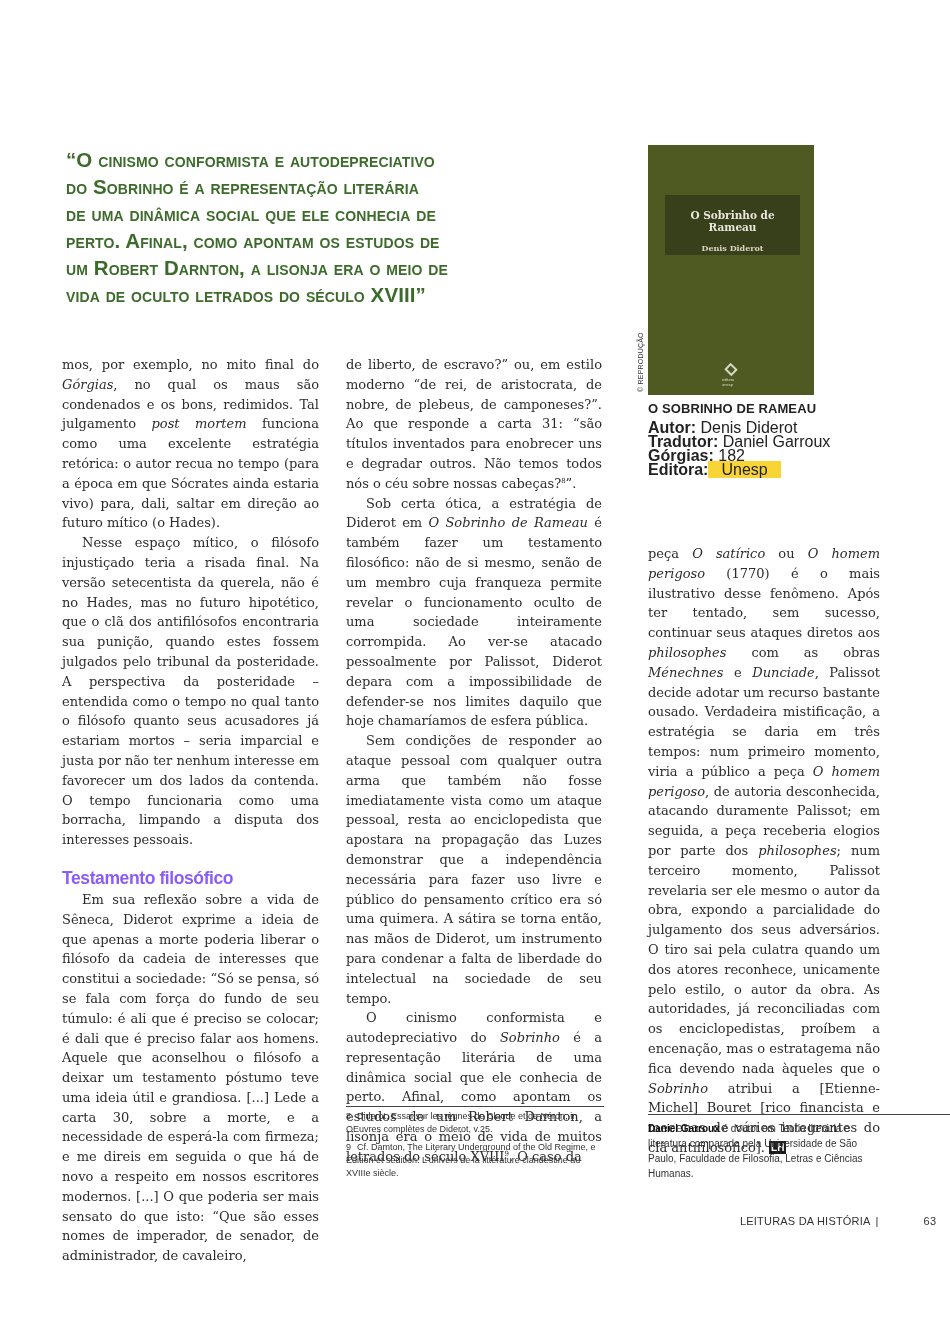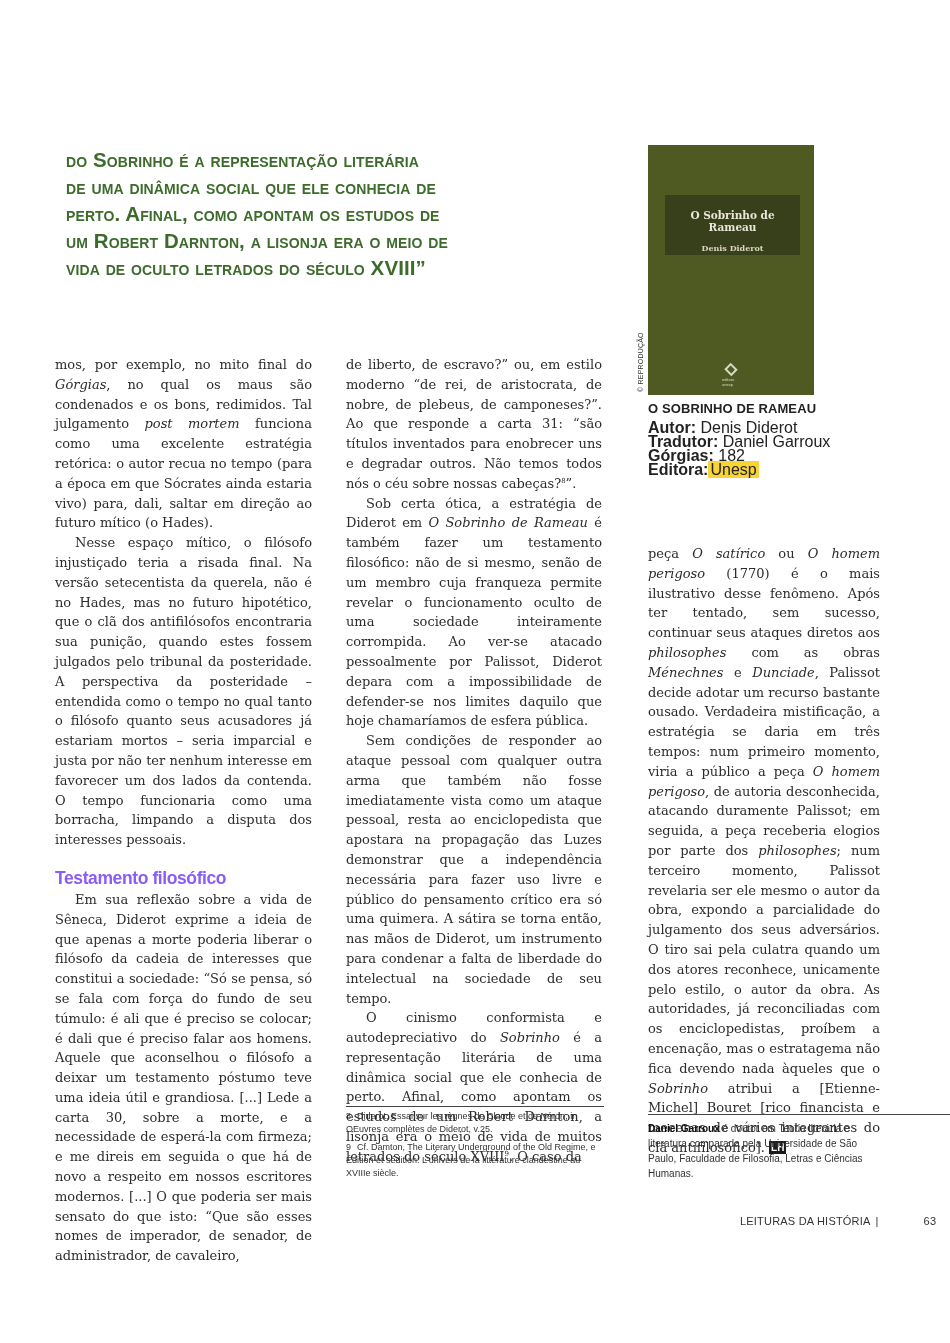--- a/index.html
+++ b/index.html
@@ -51,28 +51,28 @@
 
     .book-info {
       position: absolute; left: 648px; top: 401px; width: 200px;
       font-family: "Liberation Sans", sans-serif; color: #222;
     }
     .book-info .book-heading {
       font-weight: 700; font-size: 13px; margin-bottom: 5px; letter-spacing: 0.1px;
     }
     .book-info .row { font-size: 16px; line-height: 14px; }
     .book-info .row b { font-weight: 700; }
-    .book-info .highlight { background: #f8d437; padding: 0 2px; }
+    .book-info .highlight { background: #f8d437; padding: 0 13px; }
 
     .column {
       position: absolute; font-family: "DejaVu Serif", serif;
       font-size: 13px; line-height: 19.8px; color: #2c2c2c;
       text-align: justify; hyphens: manual;
     }
-    .col1 { left: 55px; top: 355px; width: 257px; }
+    .col1 { left: 62px; top: 355px; width: 257px; }
     .col2 { left: 346px; top: 355px; width: 256px; }
     .col3 { left: 648px; top: 532px; width: 232px; margin-top: 12px; }
     .column p { margin: 0; }
     .column p.indent { text-indent: 20px; }
     .column em { font-style: italic; }
     .column sup { font-size: 7px; vertical-align: super; line-height: 0; }
 
     .section-heading {
       font-family: "Liberation Sans", sans-serif; font-weight: 700;
       font-size: 17.5px; color: #8b5cf6; margin: 18px 0 2px 0; letter-spacing: -0.4px;
@@ -106,20 +106,21 @@
       font-family: "Liberation Sans", sans-serif; font-size: 11px; color: #333;
       white-space: nowrap; letter-spacing: 0.2px;
     }
     .page-footer .sep { margin: 0 5px; }
     .page-footer .page-num { font-weight: 400; margin-left: 40px; }
   </style>
 </head>
 <body>
 
 <div class="pull-quote">
+  <span>“O cinismo conformista e autodepreciativo</span>
   <span>do Sobrinho é a representação literária</span>
   <span>de uma dinâmica social que ele conhecia de</span>
   <span>perto. Afinal, como apontam os estudos de</span>
   <span>um Robert Darnton, a lisonja era o meio de</span>
   <span>vida de oculto letrados do século XVIII”</span>
 </div>
 
 <div class="book-cover">
   <div class="title-band">
     <span class="cover-title">O Sobrinho de Rameau</span>

